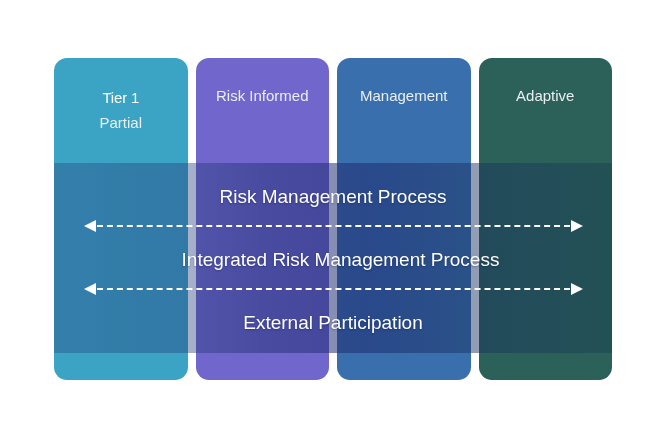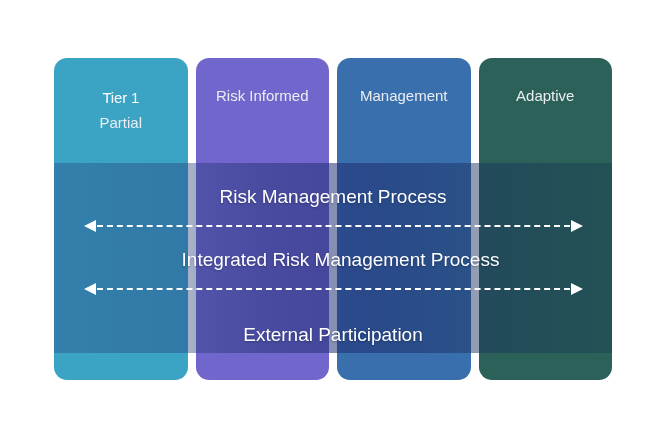--- a/index.html
+++ b/index.html
@@ -100,21 +100,21 @@
     text-align: center;
     color: #ffffff;
     font-size: 19px;
     font-weight: normal;
     line-height: 24px;
     white-space: nowrap;
     text-shadow: 0 1px 2px rgba(10,20,45,0.35);
   }
   .band-label.row1 { top: 22px; }
   .band-label.row2 { top: 85px; margin-left: 15px; }
-  .band-label.row3 { top: 148px; margin-top: 12px; }
+  .band-label.row3 { top: 148px; }
 
   
   .arrow-row {
     position: absolute;
     left: 30px;
     right: 29px;
     height: 12px;
   }
   .arrow-row.a1 { top: 57px; }
   .arrow-row.a2 { top: 120px; }

